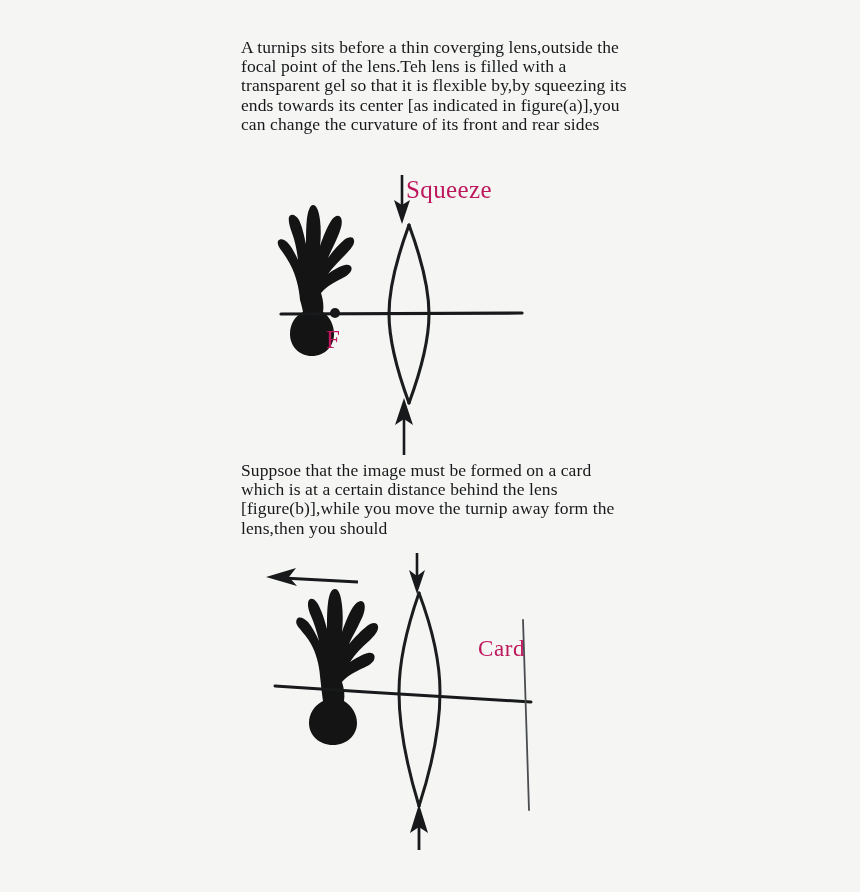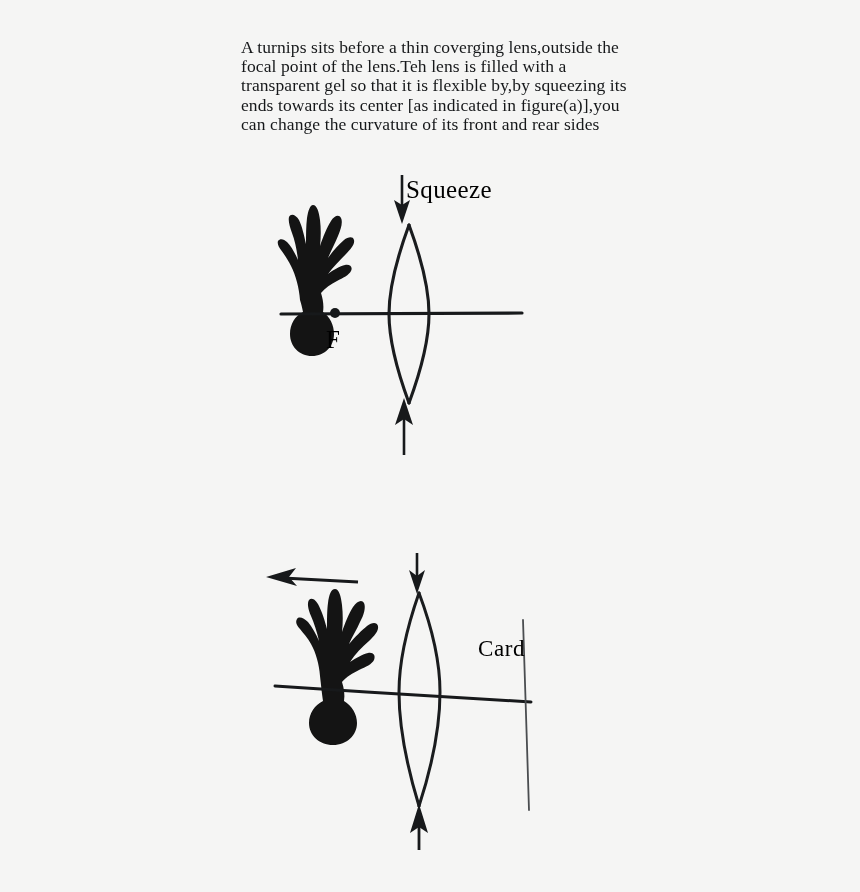--- a/index.html
+++ b/index.html
@@ -56,21 +56,21 @@
     width: 860px;
     height: 330px;
   }
   .fig svg {
     display: block;
     overflow: visible;
   }
   .lbl {
     position: absolute;
     font-family: "Liberation Serif", "DejaVu Serif", serif;
-    color: #000000;
+    color: #be185d;
   }
   #label-squeeze {
     left: 406px;
     top: 176px;
     font-size: 25px;
     letter-spacing: 0.4px;
   }
   #label-f {
     left: 326px;
     top: 326px;
@@ -147,20 +147,21 @@
       <g>
         <path d="M404 295 L 404 252" stroke="#17191b" stroke-width="2.6" fill="none"></path>
         <path d="M404 238 L 395 265 L 404 259 L 413 265 Z" fill="#17191b"></path>
       </g>
     </svg>
   </div>
 
   <div class="lbl" id="label-squeeze">Squeeze</div>
   <div class="lbl" id="label-f">F</div>
 
+  <div class="para" id="para-b">Suppsoe that the image must be formed on a card which is at a certain distance behind the lens [figure(b)],while you move the turnip away form the lens,then you should</div>
 
   <div class="fig" id="fig-b">
     <svg width="860" height="330" viewBox="0 0 860 330" xmlns="http://www.w3.org/2000/svg">
       <g>
         <path d="M358 34 L 283 30" stroke="#17191b" stroke-width="3" fill="none"></path>
         <path d="M266 29 L 296 20 L 289 29 L 297 38 Z" fill="#17191b"></path>
       </g>
       <g>
         <path d="M320 128
                  C 319 116, 316 105, 311 96

